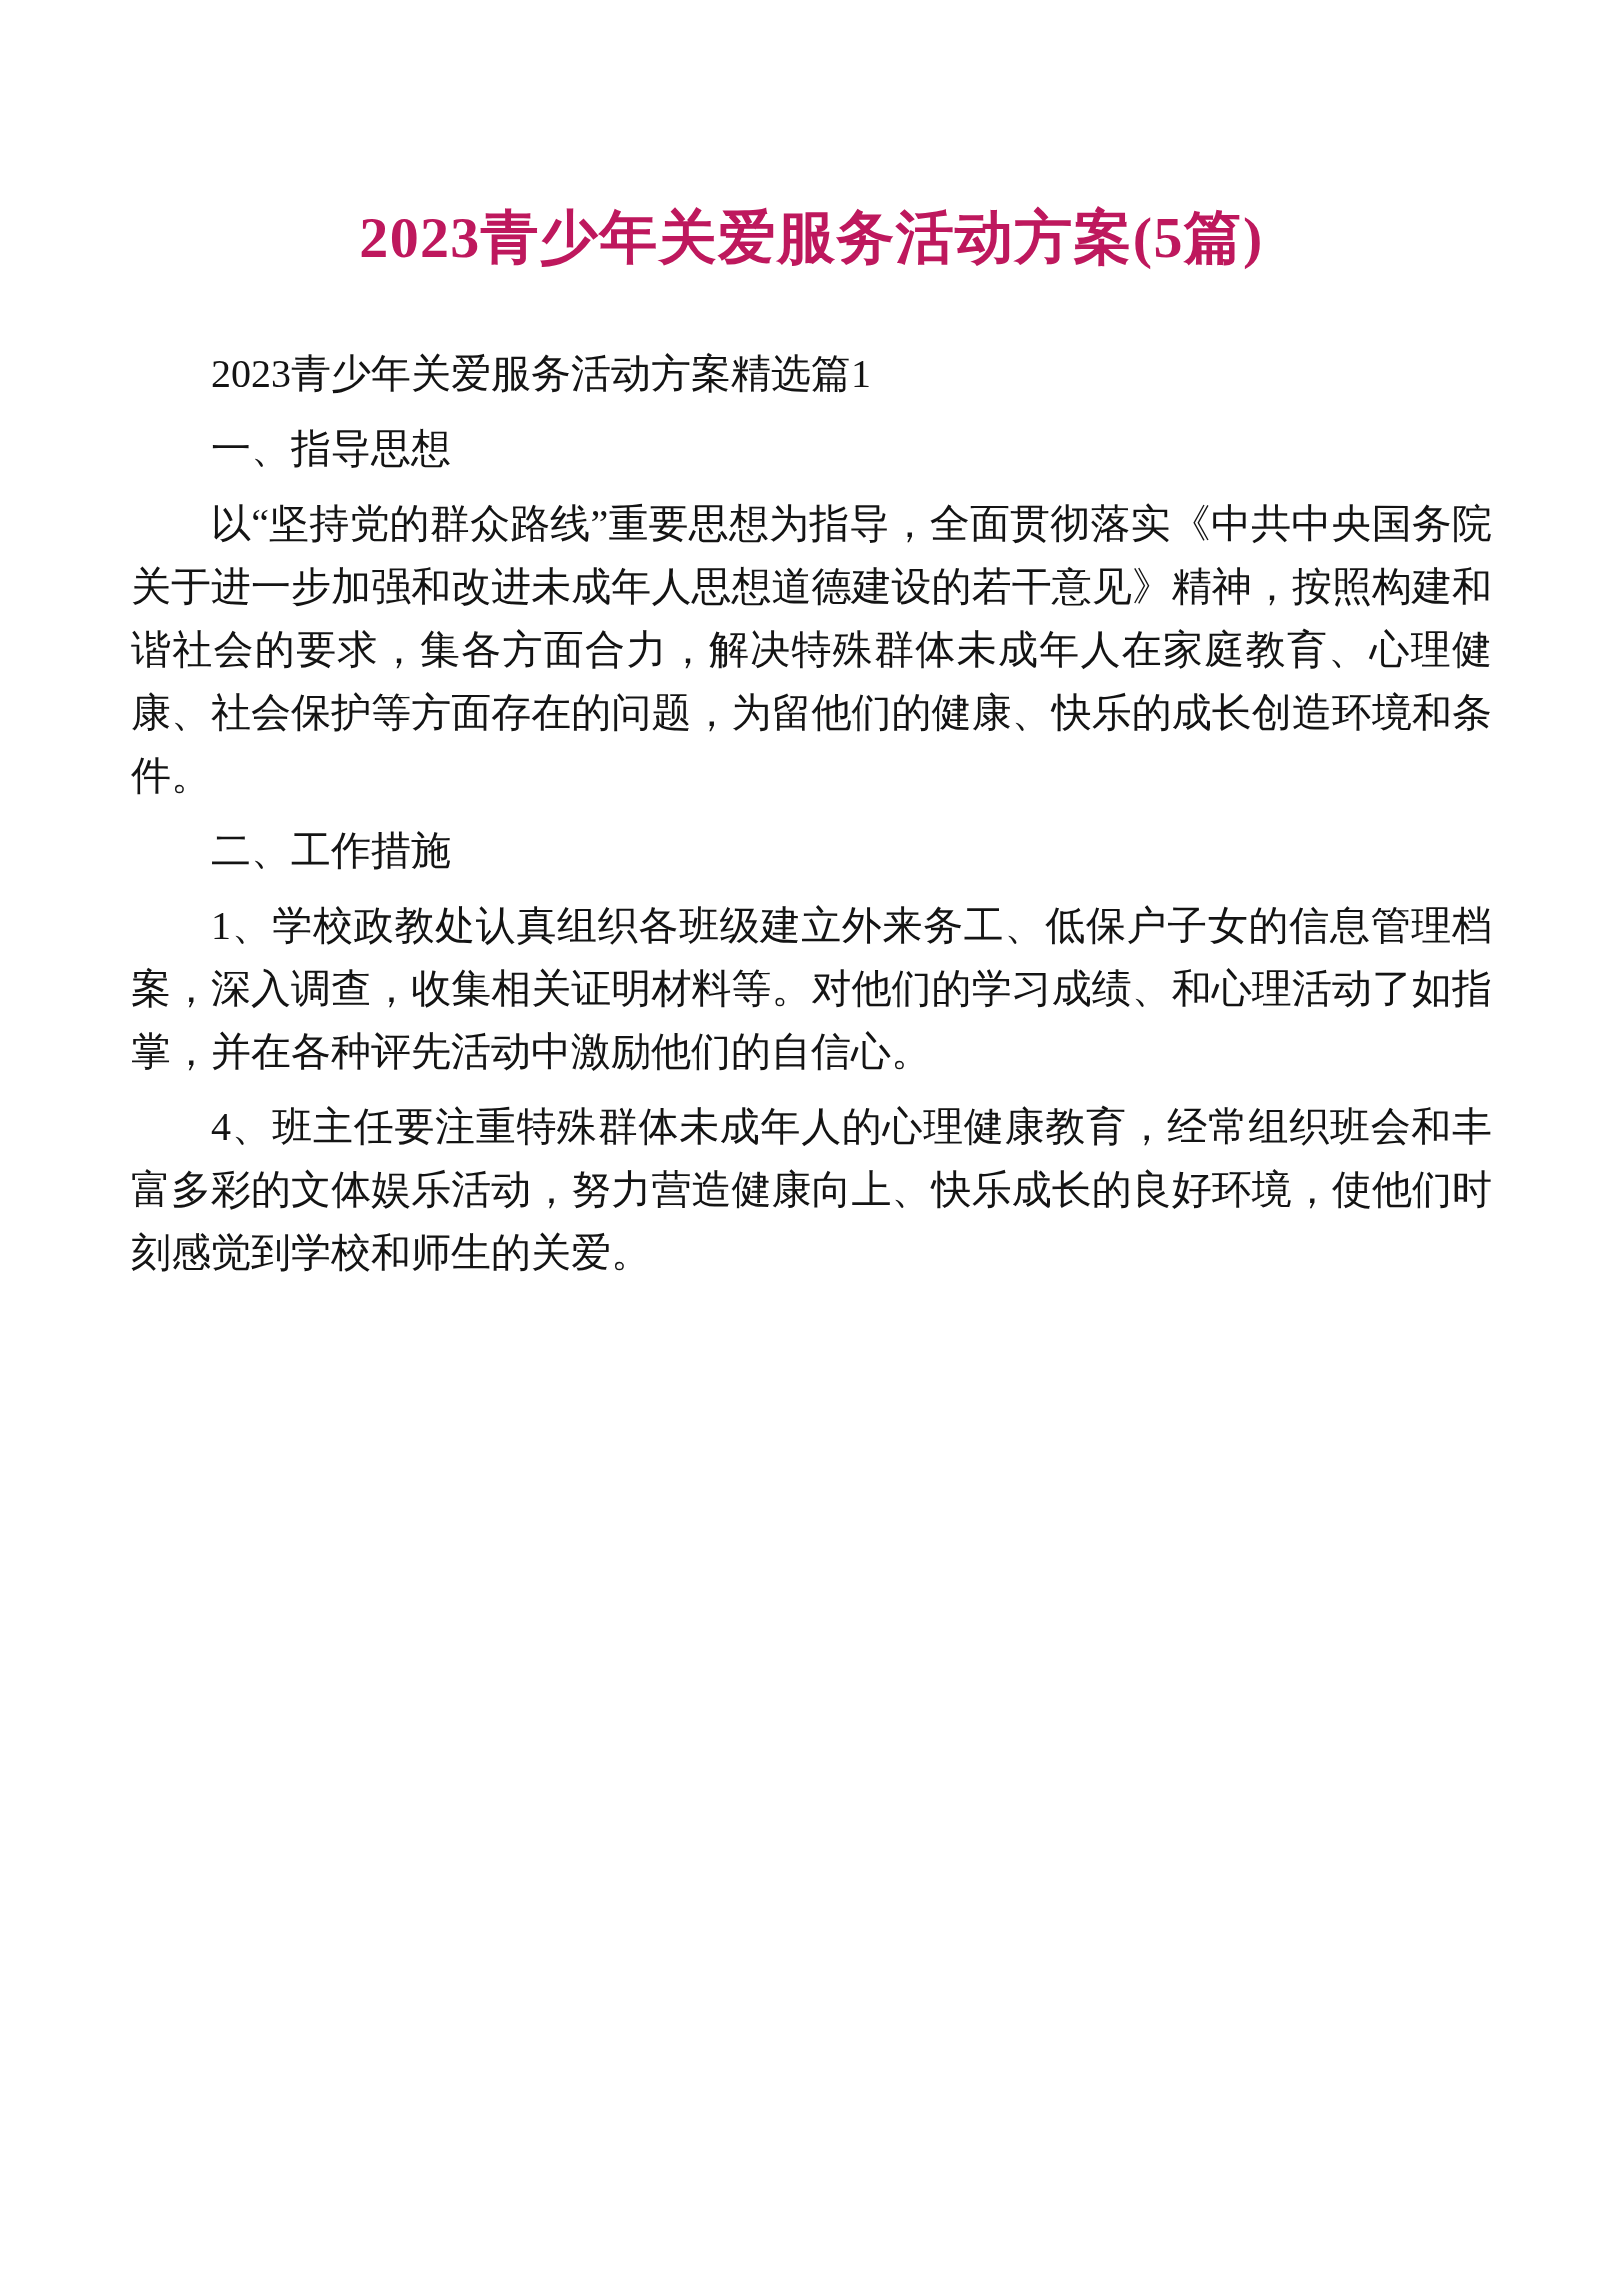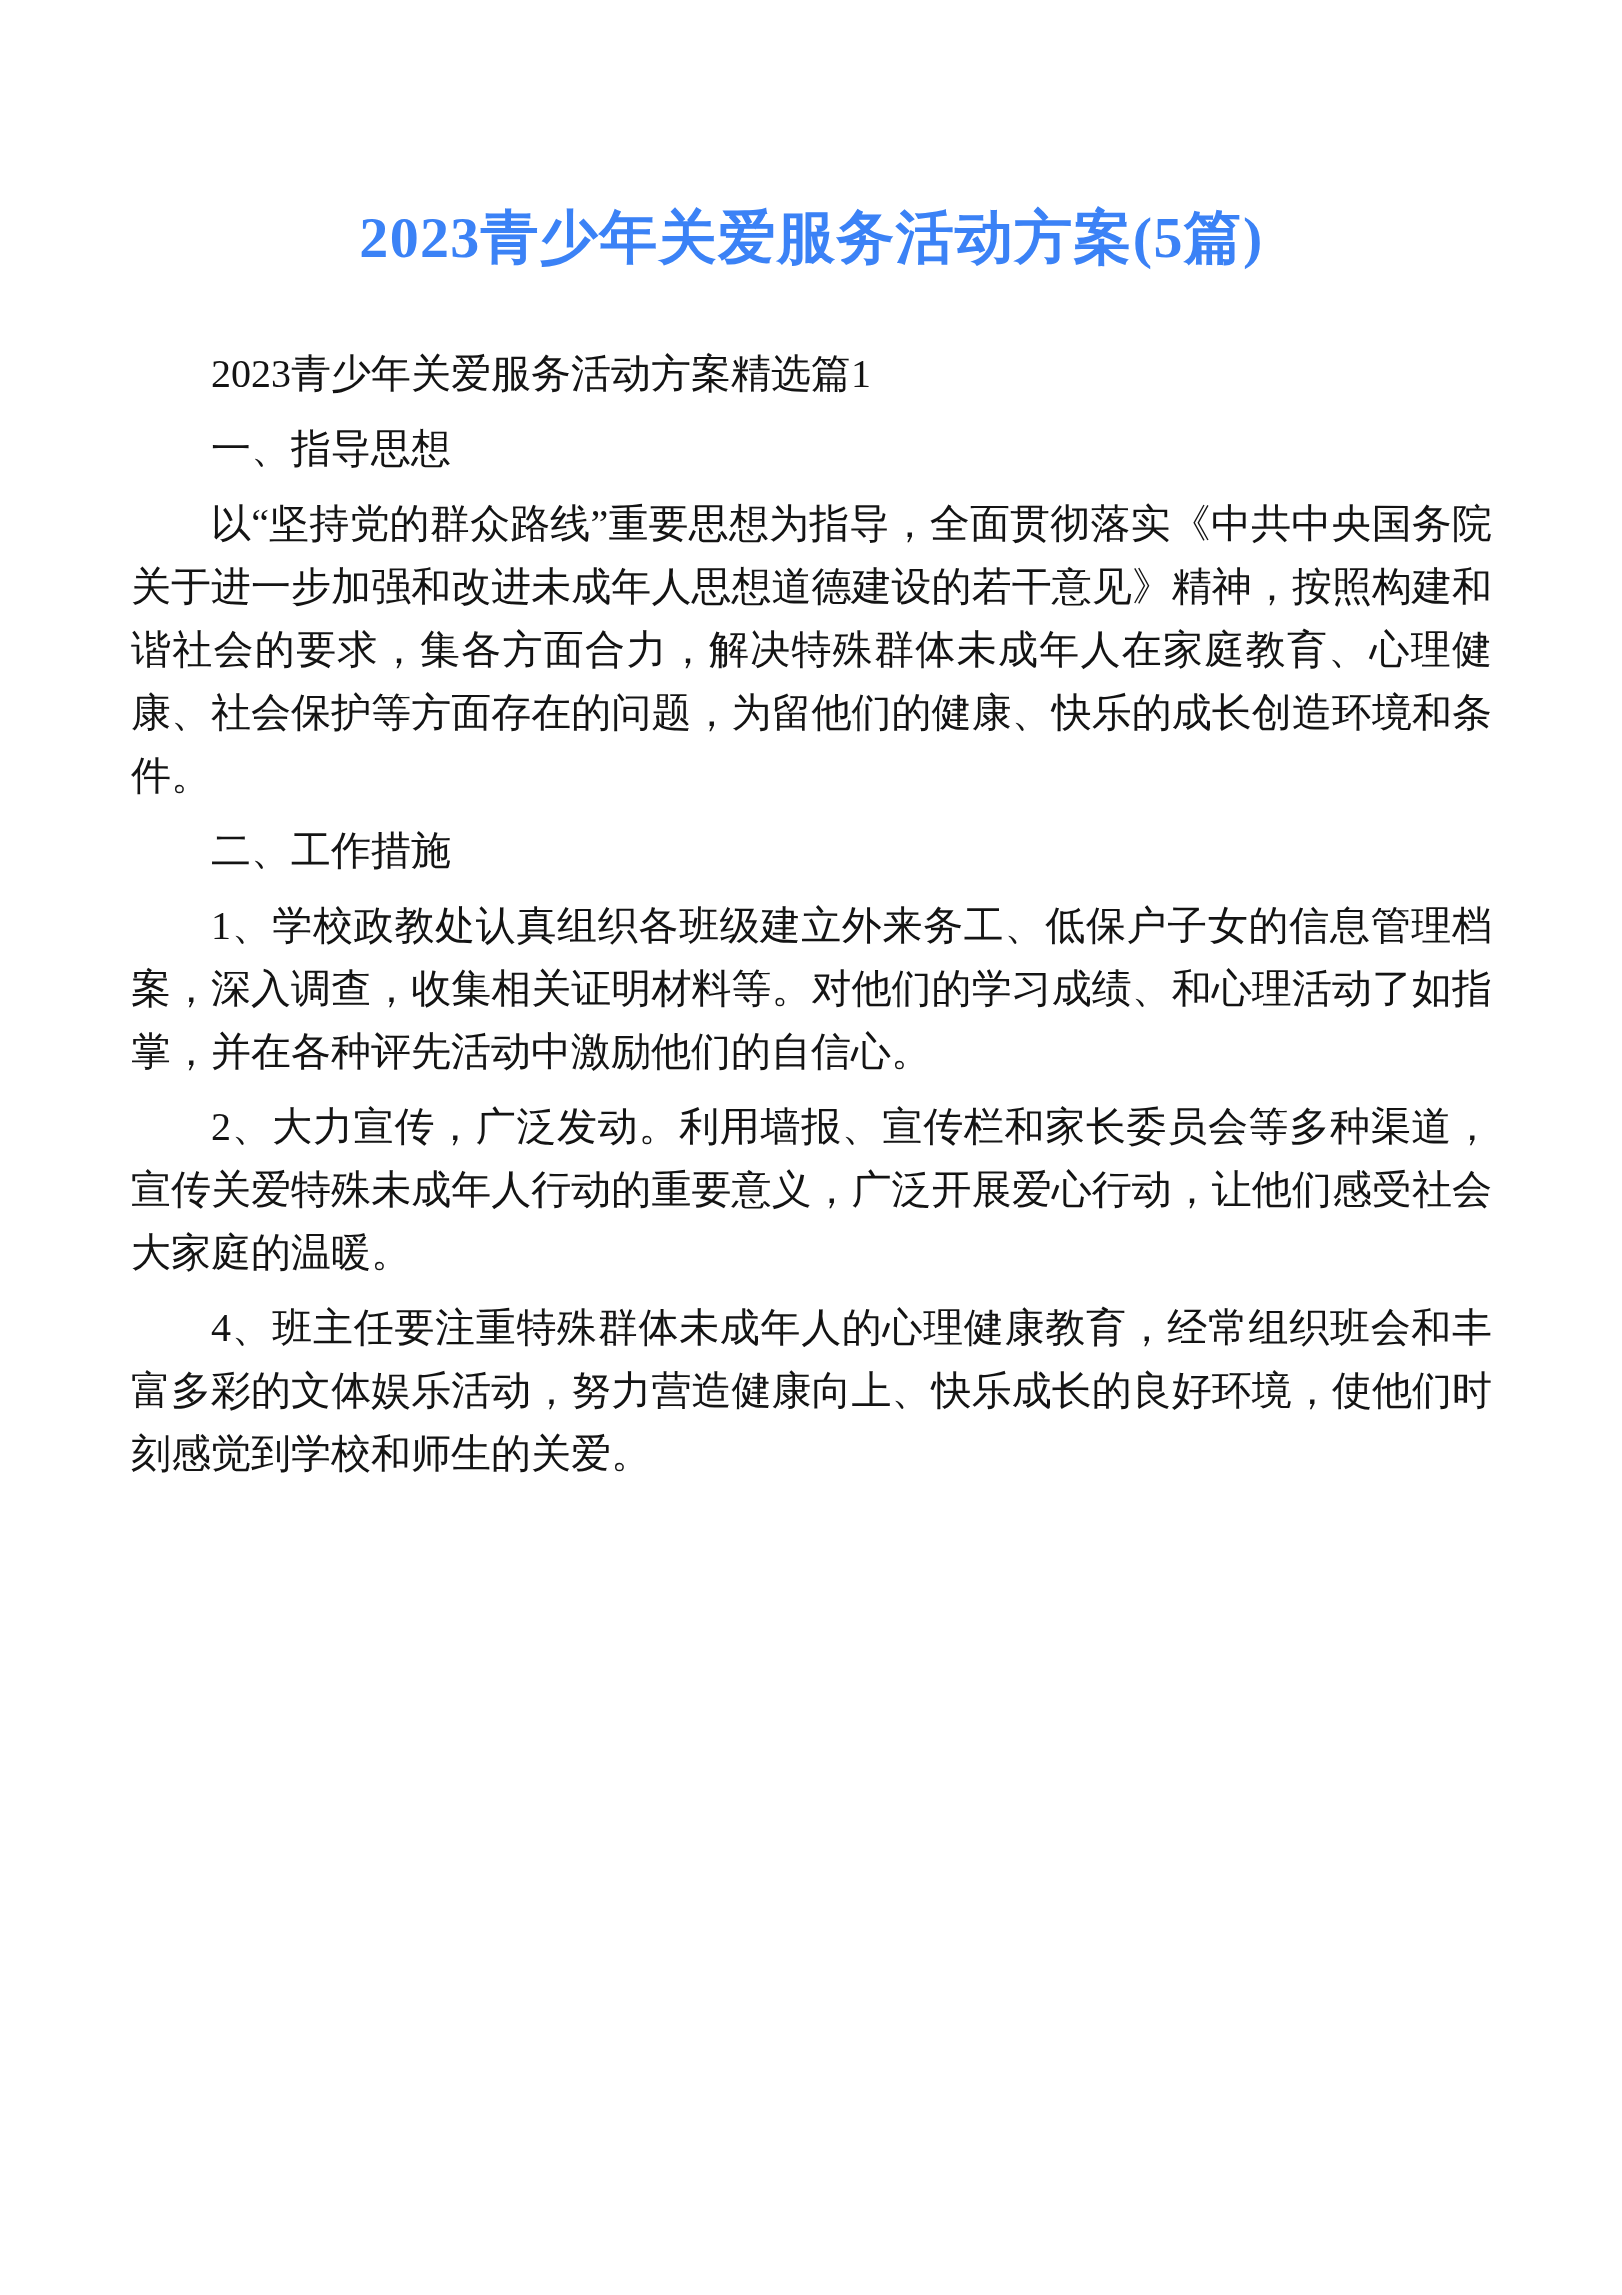--- a/index.html
+++ b/index.html
@@ -21,21 +21,21 @@
     padding: 203px 119px 0 119px;
     background: #ffffff;
   }
   .doc-title {
     margin: 0 0 69px 0;
     text-align: center;
     font-size: 58px;
     font-weight: bold;
     letter-spacing: 1.3px;
     line-height: 1.2;
-    color: #3b82f6;
+    color: #be185d;
   }
   .doc-body {
     width: 100%;
   }
   .doc-body p.para {
     margin: 12px;
     font-size: 40px;
     line-height: 63px;
     text-indent: 2em;
     text-align: justify;
@@ -48,17 +48,16 @@
 <body>
 
 <div class="page">
   <h1 class="doc-title">2023青少年关爱服务活动方案(5篇)</h1>
   <div class="doc-body" id="doc-body">
       <p class="para">2023青少年关爱服务活动方案精选篇1</p>
       <p class="para">一、指导思想</p>
       <p class="para">以“坚持党的群众路线”重要思想为指导，全面贯彻落实《中共中央国务院关于进一步加强和改进未成年人思想道德建设的若干意见》精神，按照构建和谐社会的要求，集各方面合力，解决特殊群体未成年人在家庭教育、心理健康、社会保护等方面存在的问题，为留他们的健康、快乐的成长创造环境和条件。</p>
       <p class="para">二、工作措施</p>
       <p class="para">1、学校政教处认真组织各班级建立外来务工、低保户子女的信息管理档案，深入调查，收集相关证明材料等。对他们的学习成绩、和心理活动了如指掌，并在各种评先活动中激励他们的自信心。</p>
-      <p class="para">2、大力宣传，广泛发动。利用墙报、宣传栏和家长委员会等多种渠道，宣传关爱特殊未成年人行动的重要意义，广泛开展爱心行动，让他们感受社会大家庭的温暖。</p>
       <p class="para">4、班主任要注重特殊群体未成年人的心理健康教育，经常组织班会和丰富多彩的文体娱乐活动，努力营造健康向上、快乐成长的良好环境，使他们时刻感觉到学校和师生的关爱。</p>
     </div>
 </div>
 
 
 </body></html>

